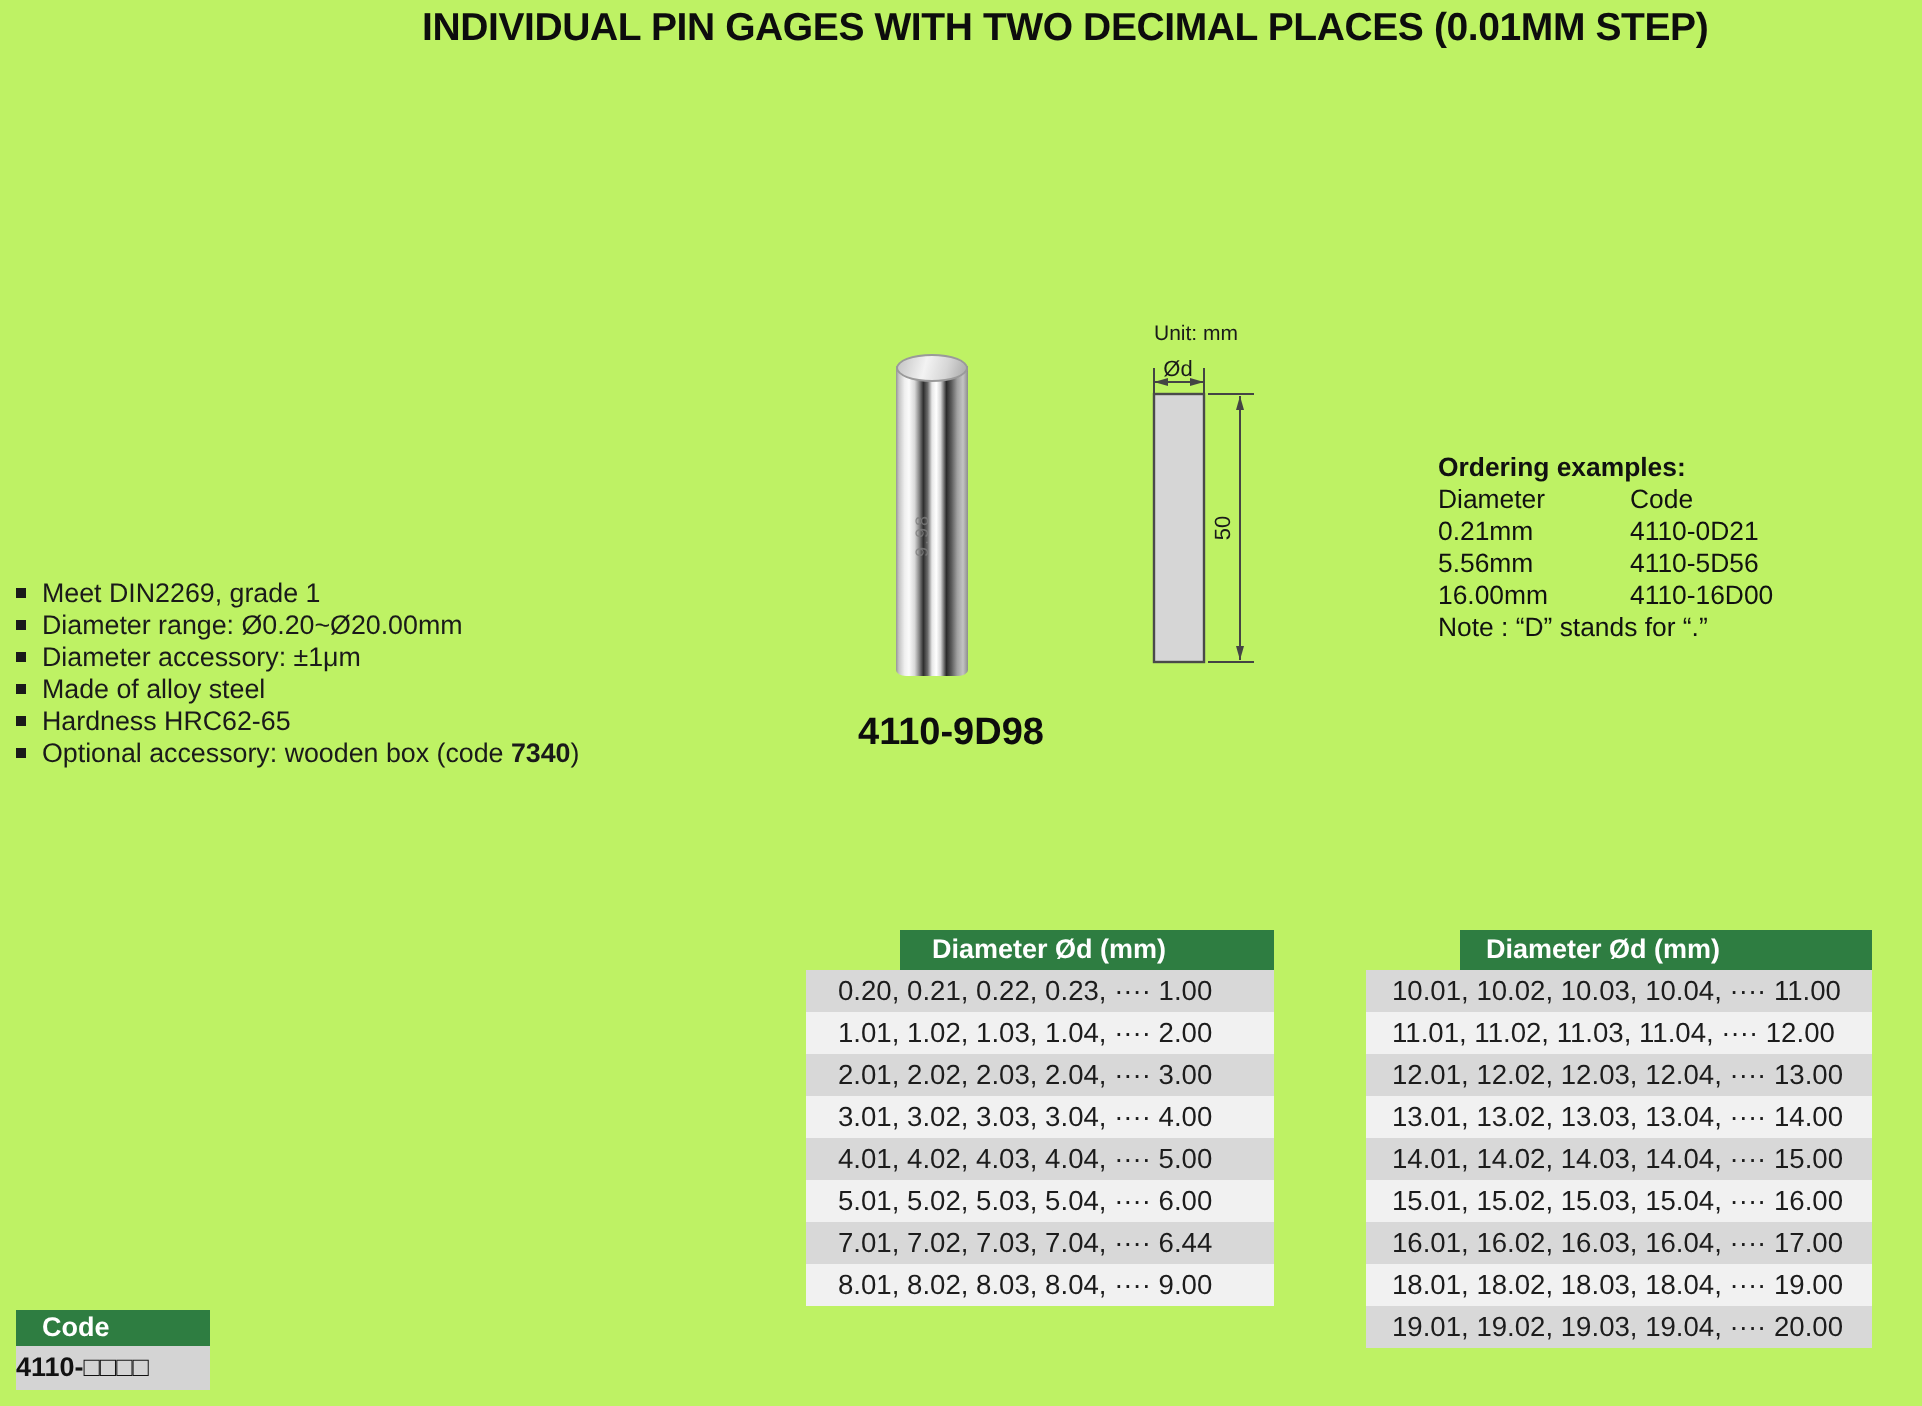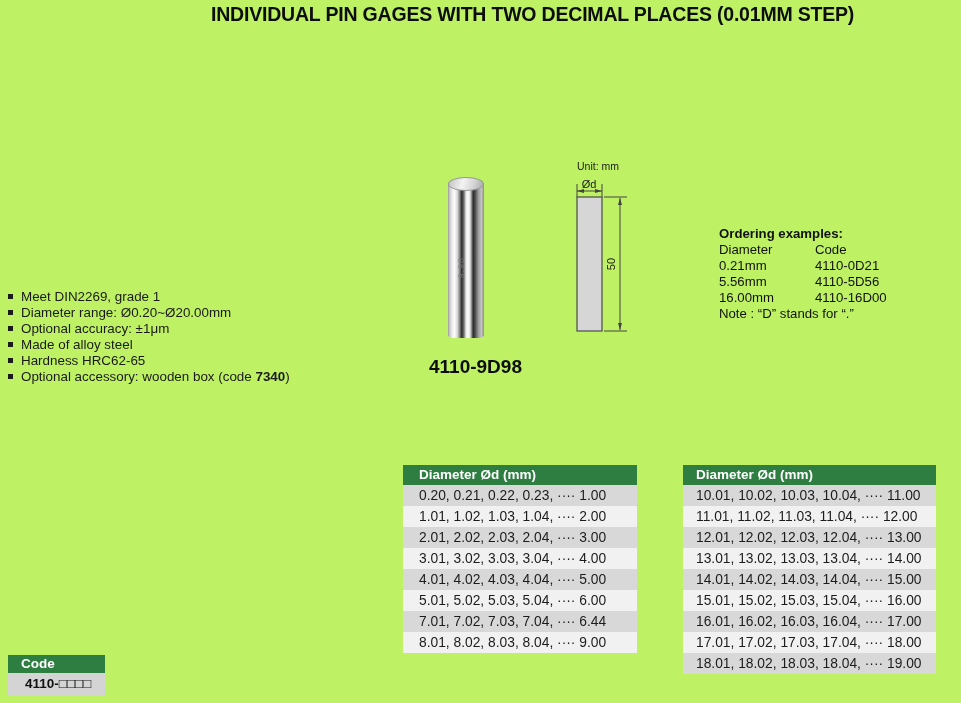--- a/index.html
+++ b/index.html
@@ -38,43 +38,43 @@
   .ordering{position:absolute;left:719px;top:226px;font-size:13.2px;line-height:16px;color:#111;}
   .ord-row{display:flex;}
   .ord-col1{width:96px;}
   .ord-heading{font-weight:bold;}
 
   
   .dia-table{position:absolute;top:465px;}
   .dia-table.left{left:403px;width:234px;}
   .dia-table.right{left:683px;width:253px;}
   .tbl-header{height:20px;line-height:20px;background:#2e7d41;color:#ffffff;
-              font-weight:bold;font-size:13.5px;padding-left:16px;}
+              font-weight:bold;font-size:13.5px;padding-left:16px;margin-left:47px;}
   .tbl-row{height:21px;line-height:21px;font-size:13.8px;color:#1c1c1c;padding-left:16px;white-space:nowrap;}
   .dia-table.right .tbl-row, .dia-table.right .tbl-header{padding-left:13px;}
   .tbl-row:nth-child(odd){background:#d8d8d8;}
   .tbl-row:nth-child(even){background:#f1f1f1;}
 
   
   .code-header{position:absolute;left:8px;top:655px;width:97px;height:18px;line-height:18px;
                background:#2e7d41;color:#fff;font-weight:bold;font-size:13.5px;padding-left:13px;box-sizing:border-box;}
   .code-value{position:absolute;left:8px;top:673px;width:97px;height:22px;line-height:22px;
-              background:#d4d4d4;font-weight:bold;font-size:13.5px;padding-left:17px;box-sizing:border-box;color:#111;}
+              background:#d4d4d4;font-weight:bold;font-size:13.5px;padding-left:0;box-sizing:border-box;color:#111;}
 </style>
 </head>
 <body>
 
 <div id="page">
 
   <div class="title">INDIVIDUAL PIN GAGES WITH TWO DECIMAL PLACES (0.01MM STEP)</div>
 
   <div class="features">
     <div class="feat"><span class="bullet"></span><span>Meet DIN2269, grade 1</span></div>
     <div class="feat"><span class="bullet"></span><span>Diameter range: Ø0.20~Ø20.00mm</span></div>
-    <div class="feat"><span class="bullet"></span><span>Optional accuracy: ±1μm</span></div>
+    <div class="feat"><span class="bullet"></span><span>Diameter accessory: ±1μm</span></div>
     <div class="feat"><span class="bullet"></span><span>Made of alloy steel</span></div>
     <div class="feat"><span class="bullet"></span><span>Hardness HRC62-65</span></div>
     <div class="feat"><span class="bullet"></span><span>Optional accessory: wooden box (code </span><span class="bold">7340</span><span>)</span></div>
   </div>
 
   <div class="pin">
     <div class="pin-body"></div>
     <div class="pin-cap"></div>
     <div class="pin-marking">9.98</div>
   </div>
@@ -138,21 +138,21 @@
   <div class="dia-table right">
     <div class="tbl-header">Diameter Ød (mm)</div>
     <div>
       <div class="tbl-row">10.01, 10.02, 10.03, 10.04, ···· 11.00</div>
       <div class="tbl-row">11.01, 11.02, 11.03, 11.04, ···· 12.00</div>
       <div class="tbl-row">12.01, 12.02, 12.03, 12.04, ···· 13.00</div>
       <div class="tbl-row">13.01, 13.02, 13.03, 13.04, ···· 14.00</div>
       <div class="tbl-row">14.01, 14.02, 14.03, 14.04, ···· 15.00</div>
       <div class="tbl-row">15.01, 15.02, 15.03, 15.04, ···· 16.00</div>
       <div class="tbl-row">16.01, 16.02, 16.03, 16.04, ···· 17.00</div>
-      <div class="tbl-row">17.01, 17.02, 17.03, 17.04, ···· 18.00</div>
       <div class="tbl-row">18.01, 18.02, 18.03, 18.04, ···· 19.00</div>
+      <div class="tbl-row">19.01, 19.02, 19.03, 19.04, ···· 20.00</div>
     </div>
   </div>
 
   <div class="code-header">Code</div>
   <div class="code-value">4110-□□□□</div>
 
 </div>
 
 </body></html>

